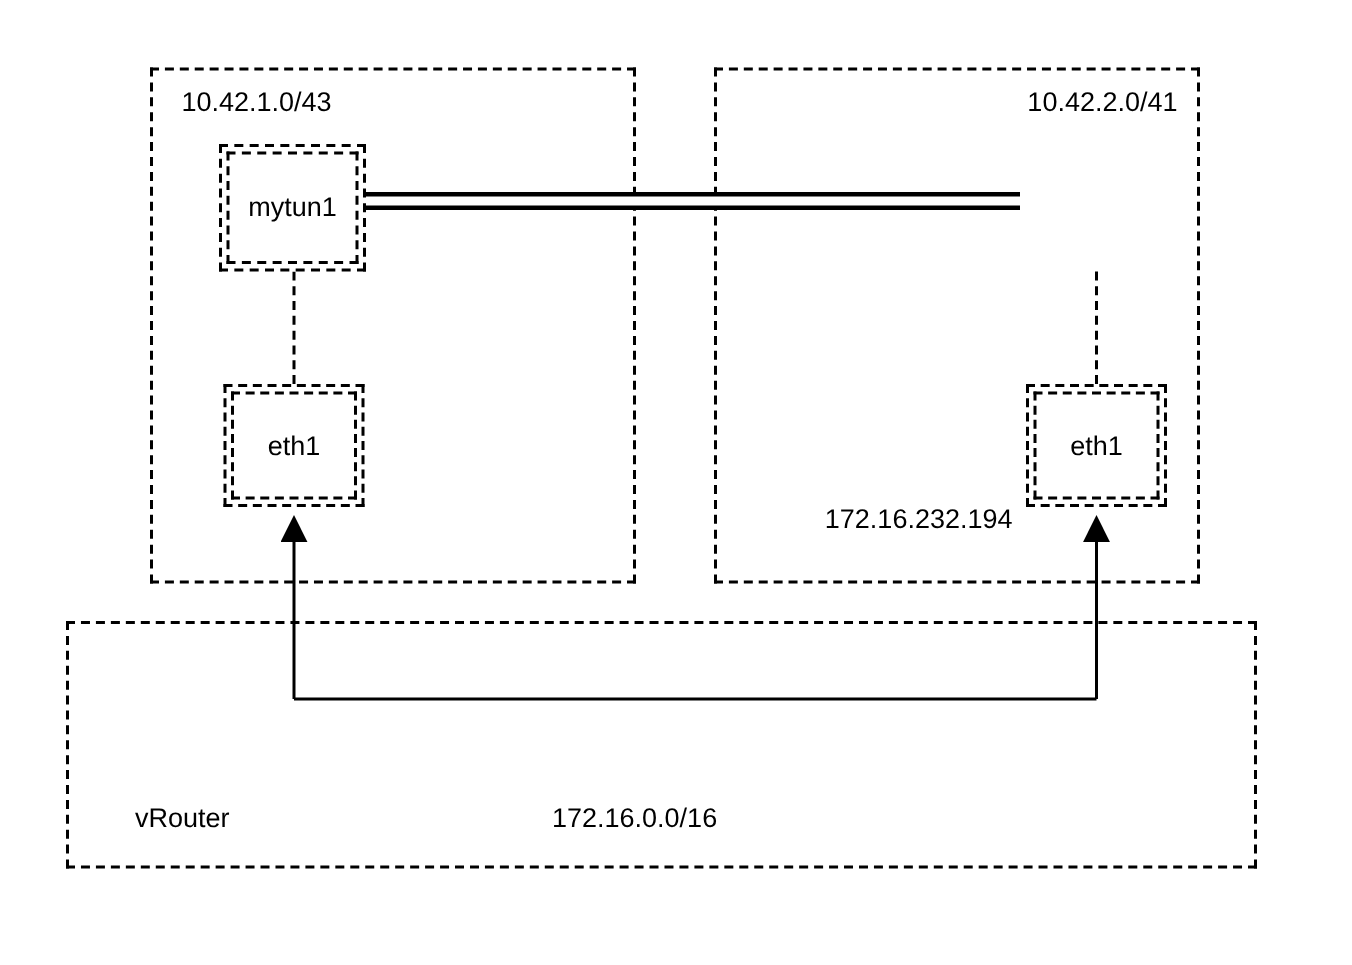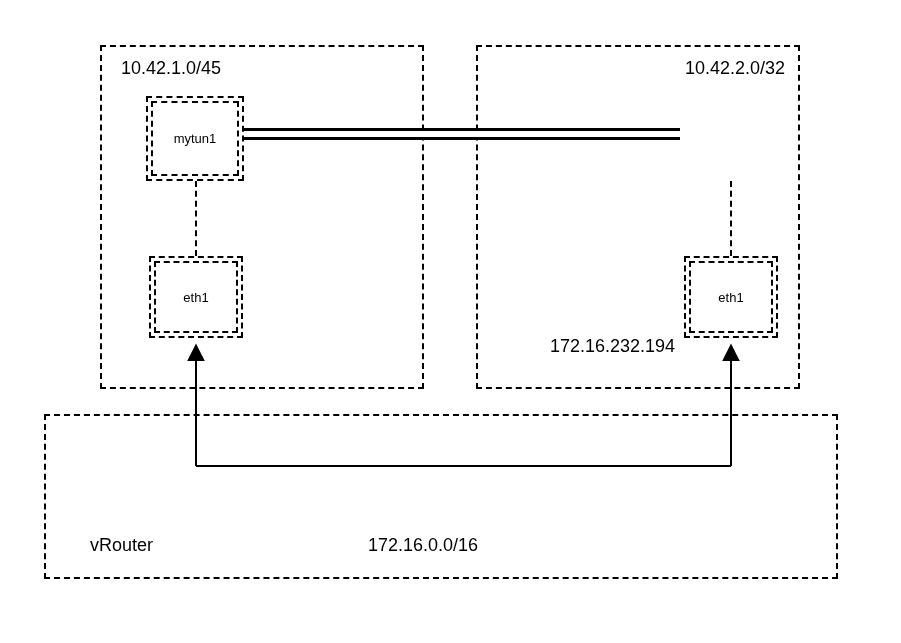--- a/index.html
+++ b/index.html
@@ -32,21 +32,21 @@
     background: #ffffff;
     z-index: 3;
   }
   .dbox-inner {
     flex: 1;
     border: 2px dashed #000000;
     box-sizing: border-box;
     display: flex;
     align-items: center;
     justify-content: center;
-    font-size: 13px;
+    font-size: 18px;
     white-space: nowrap;
   }
   .lbl {
     position: absolute;
     font-size: 18px;
     white-space: nowrap;
     z-index: 4;
   }
   .tunnel {
     position: absolute;
@@ -78,22 +78,22 @@
 </style>
 </head>
 <body>
 
 <div id="stage">
 
   <div class="outer-box" style="left:100px; top:45px; width:324px; height:344px;"></div>
 
   <div class="outer-box" style="left:476px; top:45px; width:324px; height:344px;"></div>
 
-  <div class="lbl" style="left:121px; top:58px;">10.42.1.0/45</div>
-  <div class="lbl" style="right:116px; top:58px;">10.42.2.0/32</div>
+  <div class="lbl" style="left:121px; top:58px;">10.42.1.0/43</div>
+  <div class="lbl" style="right:116px; top:58px;">10.42.2.0/41</div>
 
   <div class="tunnel"></div>
 
   <div class="dbox" style="left:146px; top:96px; width:98px; height:85px;">
     <div class="dbox-inner">mytun1</div>
   </div>
 
 
   <div class="vconnector" style="left:195px; top:181px; height:75px;"></div>
   <div class="vconnector" style="left:730px; top:181px; height:75px;"></div>

